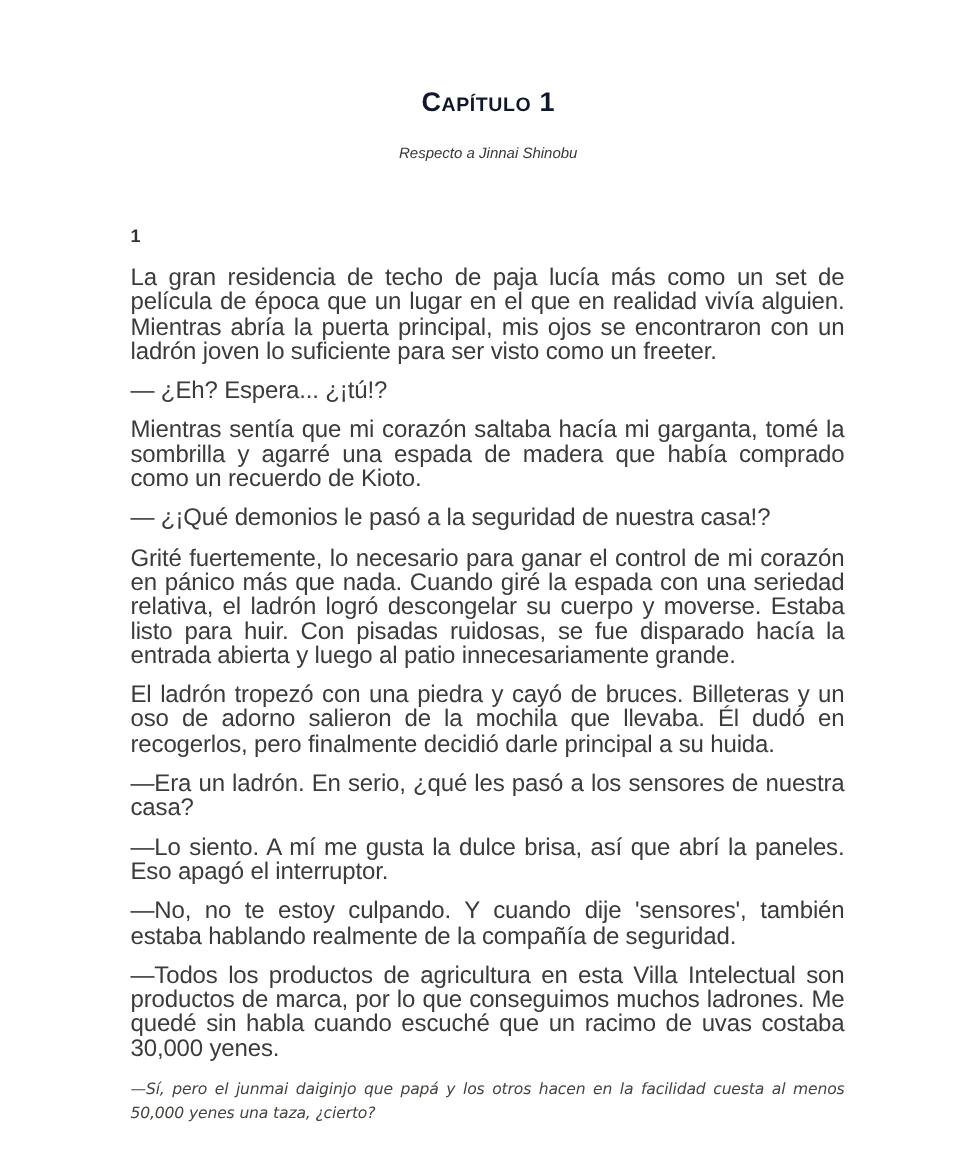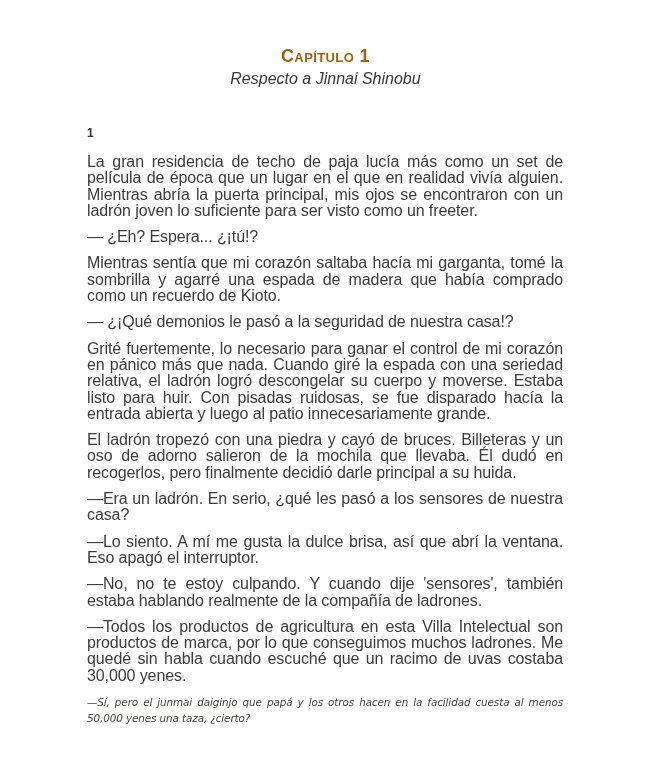--- a/index.html
+++ b/index.html
@@ -15,31 +15,31 @@
     font-family: "Liberation Sans", sans-serif;
     color: #3b3b3b;
     overflow: hidden;
     box-sizing: border-box;
   }
   .chapter-header {
     text-align: center;
     padding-top: 42px;
   }
   .chapter-title {
-    margin: 4px;
+    margin: 16px;
     font-size: 18px;
     line-height: 20px;
     font-weight: 700;
     font-variant: small-caps;
     letter-spacing: 0.4px;
-    color: #a16207;
+    color: #0f172a;
   }
   .chapter-subtitle {
     margin: 1px 0 0 0;
-    font-size: 16px;
+    font-size: 10px;
     line-height: 17px;
     font-style: italic;
     color: #383838;
   }
   .section-number {
     margin: 38px 88px 0 87px;
     font-size: 12px;
     line-height: 16px;
     font-weight: 700;
     color: #333333;
@@ -75,19 +75,19 @@
   <div class="section-number">1</div>
 
   <div class="chapter-body">
     <p>La gran residencia de techo de paja lucía más como un set de película de época que un lugar en el que en realidad vivía alguien. Mientras abría la puerta principal, mis ojos se encontraron con un ladrón joven lo suficiente para ser visto como un freeter.</p>
     <p>— ¿Eh? Espera... ¿¡tú!?</p>
     <p>Mientras sentía que mi corazón saltaba hacía mi garganta, tomé la sombrilla y agarré una espada de madera que había comprado como un recuerdo de Kioto.</p>
     <p>— ¿¡Qué demonios le pasó a la seguridad de nuestra casa!?</p>
     <p>Grité fuertemente, lo necesario para ganar el control de mi corazón en pánico más que nada. Cuando giré la espada con una seriedad relativa, el ladrón logró descongelar su cuerpo y moverse. Estaba listo para huir. Con pisadas ruidosas, se fue disparado hacía la entrada abierta y luego al patio innecesariamente grande.</p>
     <p>El ladrón tropezó con una piedra y cayó de bruces. Billeteras y un oso de adorno salieron de la mochila que llevaba. Él dudó en recogerlos, pero finalmente decidió darle principal a su huida.</p>
     <p>—Era un ladrón. En serio, ¿qué les pasó a los sensores de nuestra casa?</p>
-    <p>—Lo siento. A mí me gusta la dulce brisa, así que abrí la ventana. Eso apagó el interruptor.</p>
-    <p>—No, no te estoy culpando. Y cuando dije 'sensores', también estaba hablando realmente de la compañía de ladrones.</p>
+    <p>—Lo siento. A mí me gusta la dulce brisa, así que abrí la paneles. Eso apagó el interruptor.</p>
+    <p>—No, no te estoy culpando. Y cuando dije 'sensores', también estaba hablando realmente de la compañía de seguridad.</p>
     <p>—Todos los productos de agricultura en esta Villa Intelectual son productos de marca, por lo que conseguimos muchos ladrones. Me quedé sin habla cuando escuché que un racimo de uvas costaba 30,000 yenes.</p>
     <p class="alt-font">—Sí, pero el junmai daiginjo que papá y los otros hacen en la facilidad cuesta al menos 50,000 yenes una taza, ¿cierto?</p>
   </div>
 
 </div>
 
 </body></html>

